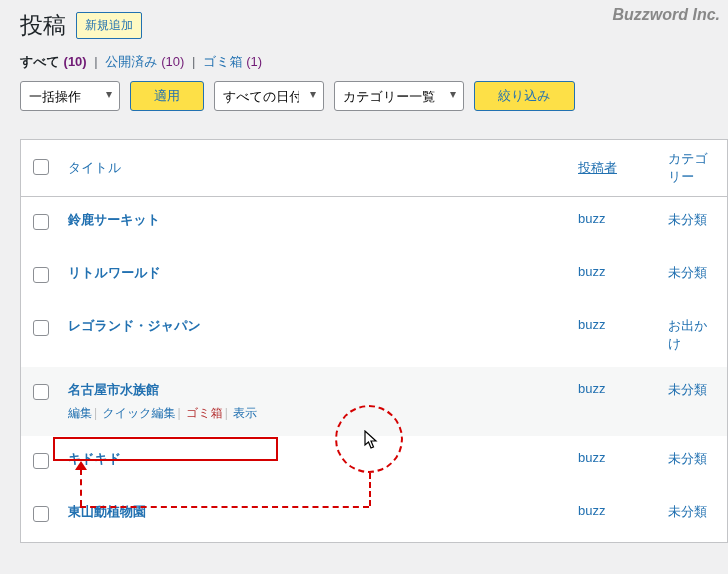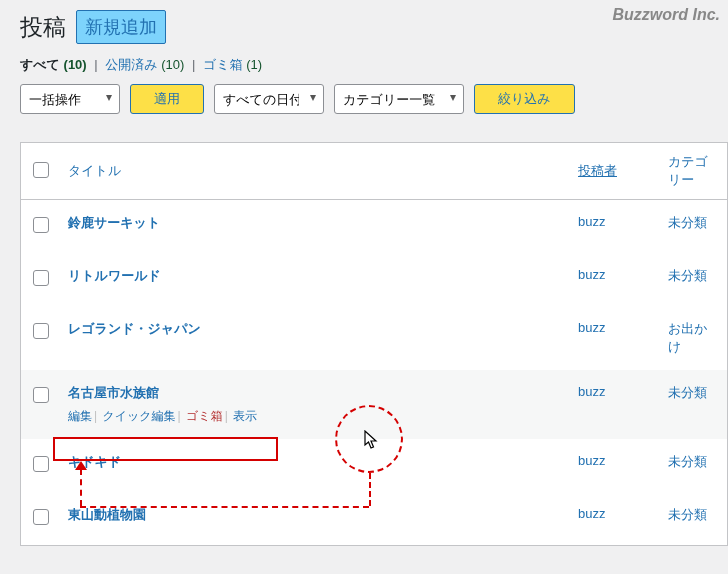--- a/index.html
+++ b/index.html
@@ -15,38 +15,38 @@
     position: relative;
   }
   .wrap { padding: 10px 0 0 20px; }
   .header { display: flex; align-items: center; gap: 10px; margin-bottom: 12px; }
   .page-title { font-size: 23px; font-weight: 400; margin: 0; }
   .btn-outline {
     display: inline-block;
     padding: 4px 8px;
     border: 1px solid #2271b1;
     color: #2271b1;
-    background: #7dd3fc;
-    font-size: 18px;
+    background: #fef9c3;
+    font-size: 12px;
     border-radius: 2px;
     cursor: pointer;
   }
   .brand {
     position: absolute;
     top: 6px;
     right: 8px;
     color: #888;
     font-size: 16px;
     font-weight: 600;
     font-style: italic;
   }
   .subsubsub { margin: 0 0 10px 0; font-size: 13px; color: #646970; }
   .subsubsub a { color: #2271b1; text-decoration: none; }
   .subsubsub .current { color: #1d2327; font-weight: 600; }
-  .subsubsub .count { color: #14532d; }
+  .subsubsub .count { color: #701a75; }
   .subsubsub .sep { color: #646970; padding: 0 4px; }
   .tablenav { display: flex; gap: 10px; margin-bottom: 28px; }
   select {
     height: 30px;
     border: 1px solid #8c8f94;
     border-radius: 3px;
     padding: 0 24px 0 8px;
     font-size: 13px;
     background: #fff;
     appearance: none;

